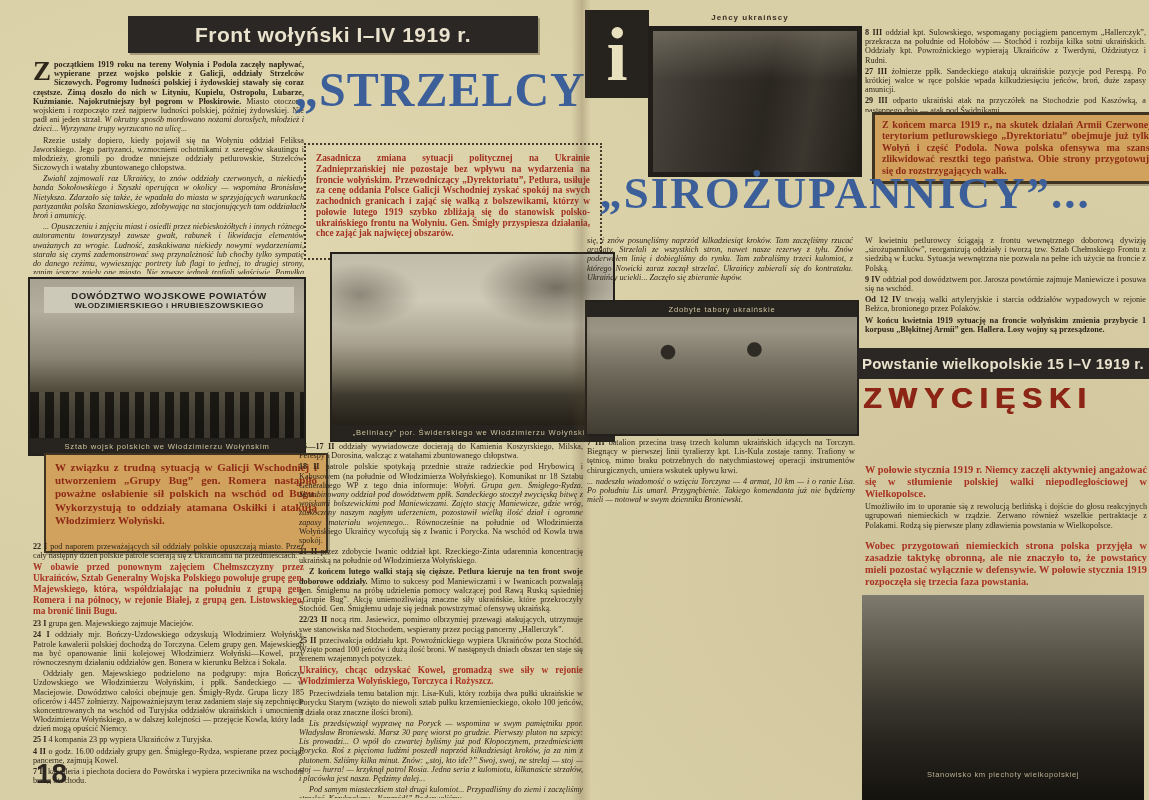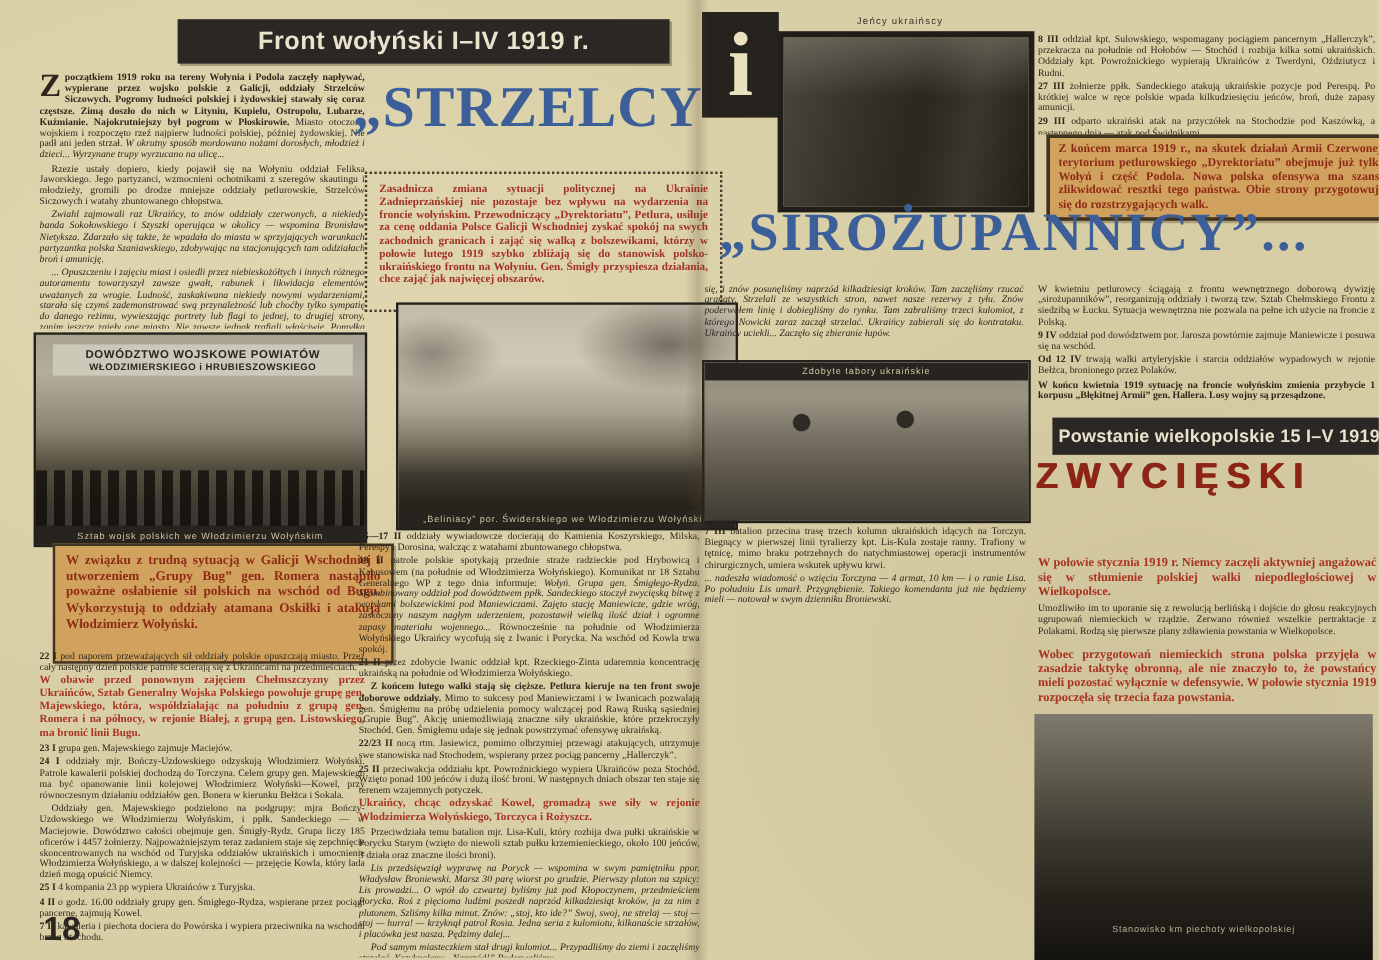--- a/index.html
+++ b/index.html
@@ -12,21 +12,21 @@
     font-family:"Liberation Serif","DejaVu Serif",serif;
     color:#2e261b;
   }
   #page::after{ 
     content:"";position:absolute;left:571px;top:0;width:20px;height:100%;
     background:linear-gradient(90deg,rgba(80,65,40,0),rgba(80,65,40,.22) 55%,rgba(80,65,40,0));
     pointer-events:none;
   }
   .abs{position:absolute;}
   .banner{background:#2b2724;color:#e9e2cc;font-family:"Liberation Sans","DejaVu Sans",sans-serif;
-    font-weight:bold;display:flex;align-items:center;justify-content:center;white-space:nowrap;margin-left:20px;}
+    font-weight:bold;display:flex;align-items:center;justify-content:center;white-space:nowrap;}
   #banner-left{left:128px;top:16px;width:410px;height:37px;font-size:21px;letter-spacing:.5px;box-shadow:2px 2px 0 rgba(60,48,25,.35);}
   #banner-right{left:857px;top:348px;width:292px;height:31px;font-size:15px;letter-spacing:.2px;}
 
   .bodycol{font-size:8.2px;line-height:1.12;text-align:justify;overflow:hidden;}
   .bodycol p{margin:0 0 2px 0;text-indent:10px;}
   .bodycol p.noind{text-indent:0;}
   .italic{font-style:italic;}
   b.d{white-space:nowrap;}
   .redpara{color:#a83322;font-weight:bold;font-size:9.3px;line-height:1.18;}
   .boldlead{font-weight:bold;}
@@ -59,21 +59,21 @@
   .ph-banner{position:absolute;left:5%;top:8px;width:90%;background:#cdc9b8;color:#2a2620;
     text-align:center;font-family:"Liberation Sans",sans-serif;font-weight:bold;padding:3px 2px;}
   .ph-banner .l1{font-size:9.5px;letter-spacing:.5px;}
   .ph-banner .l2{font-size:8px;letter-spacing:.4px;}
   #photo2{left:306px;top:252px;width:281px;height:186px;border:2px solid #24211c;
     background:
       radial-gradient(ellipse 120px 60px at 80% 18%, rgba(45,40,30,.55), transparent 65%),
       radial-gradient(ellipse 90px 50px at 10% 22%, rgba(45,40,30,.4), transparent 65%),
       linear-gradient(180deg,#c2bcab 0%,#cfc9b8 25%,#a9a290 48%,#7c7563 62%,#3f3a2f 76%,#241f17 92%,#16140f 100%); margin-left: 24px;}
   #photo3cap{left:648px;top:13px;width:204px;text-align:center;color:#3a3127;
-    font-family:"Liberation Sans",sans-serif;font-size:8px;font-weight:normal;letter-spacing:1px;}
+    font-family:"Liberation Sans",sans-serif;font-size:8px;font-weight:bold;letter-spacing:1px;}
   #photo3{left:648px;top:26px;width:204px;height:141px;border:5px solid #211e19;
     background:
       linear-gradient(180deg,rgba(150,143,125,.45),transparent 35%),
       linear-gradient(100deg,#4a463e 0%,#37332c 30%,#2a2620 55%,#3b372f 75%,#221f19 100%);}
   #photo4{left:585px;top:300px;width:270px;height:132px;border:2px solid #24211c;
     background:
       radial-gradient(circle 15px at 30% 38%, #2e2b24 45%, transparent 52%),
       radial-gradient(circle 15px at 62% 36%, #2e2b24 45%, transparent 52%),
       linear-gradient(180deg,#8d8778 0%,#9b9586 22%,#767062 48%,#5a5548 72%,#403c32 100%);}
   #photo5{left:585px;top:572px;width:270px;height:214px;border:2px solid #24211c;

